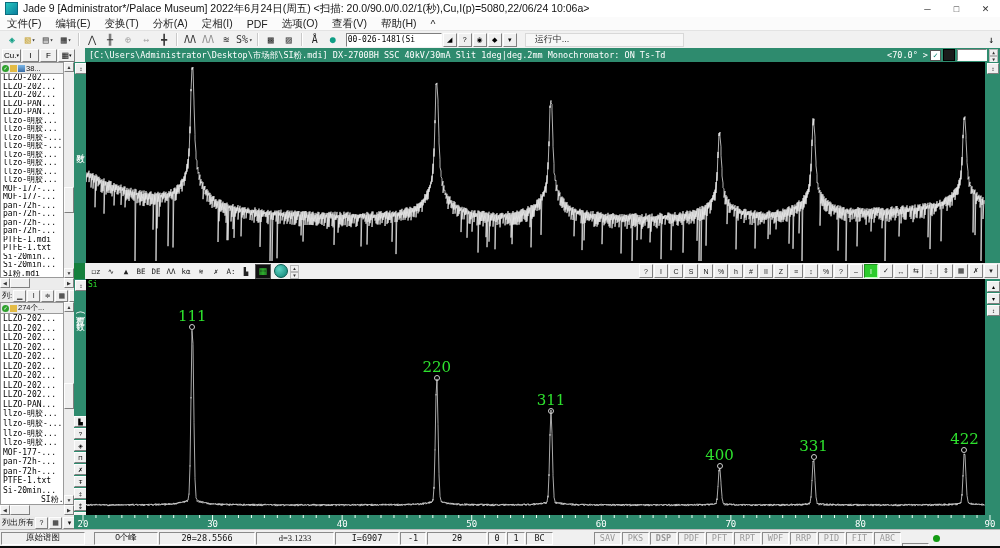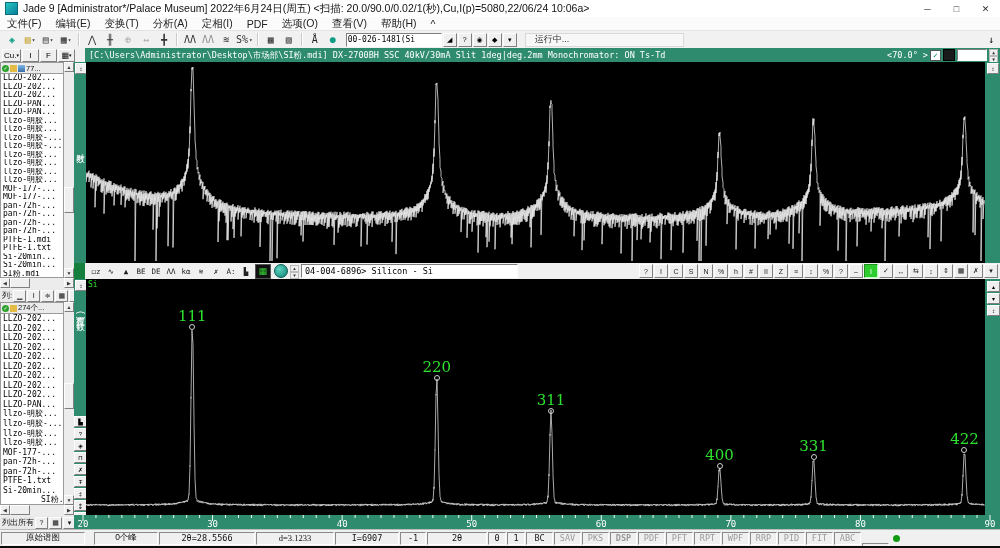--- a/index.html
+++ b/index.html
@@ -212,21 +212,21 @@
             <span>▼</span>
           </span>
       </span>
     </div>
   </div>
 
   <div id="list1hdr" class="abs listhdr" style="left:0;top:62px;width:64px;height:12px;">
     <span class="hico" style="background:#2da12d;border-radius:50%;">✓</span>
     <span class="hico" style="background:#e3bb45;"></span>
     <span class="hico" style="background:linear-gradient(#7db7e8,#3a6ea5);"></span>
-    <span>77...</span>
+    <span>38...</span>
   </div>
   <div id="list1" class="abs listbody" style="left:0;top:74px;width:64px;height:204px;">
       <div class="litem" style="height: 8.5px; line-height: 8.5px;">LLZO-202...</div>
       <div class="litem" style="height: 8.5px; line-height: 8.5px;">LLZO-202...</div>
       <div class="litem" style="height: 8.5px; line-height: 8.5px;">LLZO-202...</div>
       <div class="litem" style="height: 8.5px; line-height: 8.5px;">LLZO-PAN...</div>
       <div class="litem" style="height: 8.5px; line-height: 8.5px;">LLZO-PAN...</div>
       <div class="litem" style="height: 8.5px; line-height: 8.5px;">llzo-明胶...</div>
       <div class="litem" style="height: 8.5px; line-height: 8.5px;">llzo-明胶...</div>
       <div class="litem" style="height: 8.5px; line-height: 8.5px;">llzo-明胶-...</div>
@@ -354,21 +354,20 @@
         <div class="midbtn">✗</div>
         <div class="midbtn">A:</div>
         <div class="midbtn">▙</div>
       </span>
     <span id="gridbtn">▦</span>
     <span id="syncbtn"></span>
     <span class="spinner">
         <span>▲</span>
         <span>▼</span>
       </span>
-    <span id="phasebox" class="sunken">04-004-6896&gt; Silicon - Si</span>
     <span id="midright">
         <div class="mrbtn raised">?</div>
         <div class="mrbtn raised">I</div>
         <div class="mrbtn raised">C</div>
         <div class="mrbtn raised">S</div>
         <div class="mrbtn raised">N</div>
         <div class="mrbtn raised">%</div>
         <div class="mrbtn raised">h</div>
         <div class="mrbtn raised">#</div>
         <div class="mrbtn raised">II</div>
@@ -484,21 +483,21 @@
       <div class="scell cn" style="width: 84px;">原始谱图</div>
       <div class="scell cn" style="width: 64px; margin-left: 8px;">0个峰</div>
       <div class="scell" style="width: 96px;">2θ=28.5566</div>
       <div class="scell" style="width: 78px; font-family: Liberation Serif, serif;">d=3.1233</div>
       <div class="scell" style="width: 64px;">I=6907</div>
       <div class="scell" style="width: 26px;">-1</div>
       <div class="scell" style="width: 60px;">2θ</div>
       <div class="scell" style="width: 18px;">0</div>
       <div class="scell" style="width: 18px;">1</div>
       <div class="scell stoggle on" style="width: 27px;">BC</div>
-      <div class="scell stoggle" style="width: 27px;">SAV</div>
+      <div class="scell stoggle" style="width: 27px; margin-left: 40px;">SAV</div>
       <div class="scell stoggle" style="width: 27px;">PKS</div>
       <div class="scell stoggle" style="width: 27px; font-weight: bold;">DSP</div>
       <div class="scell stoggle" style="width: 27px;">PDF</div>
       <div class="scell stoggle" style="width: 27px;">PFT</div>
       <div class="scell stoggle" style="width: 27px;">RPT</div>
       <div class="scell stoggle" style="width: 27px;">WPF</div>
       <div class="scell stoggle" style="width: 27px;">RRP</div>
       <div class="scell stoggle" style="width: 27px;">PID</div>
       <div class="scell stoggle" style="width: 27px;">FIT</div>
       <div class="scell stoggle" style="width: 27px;">ABC</div>

